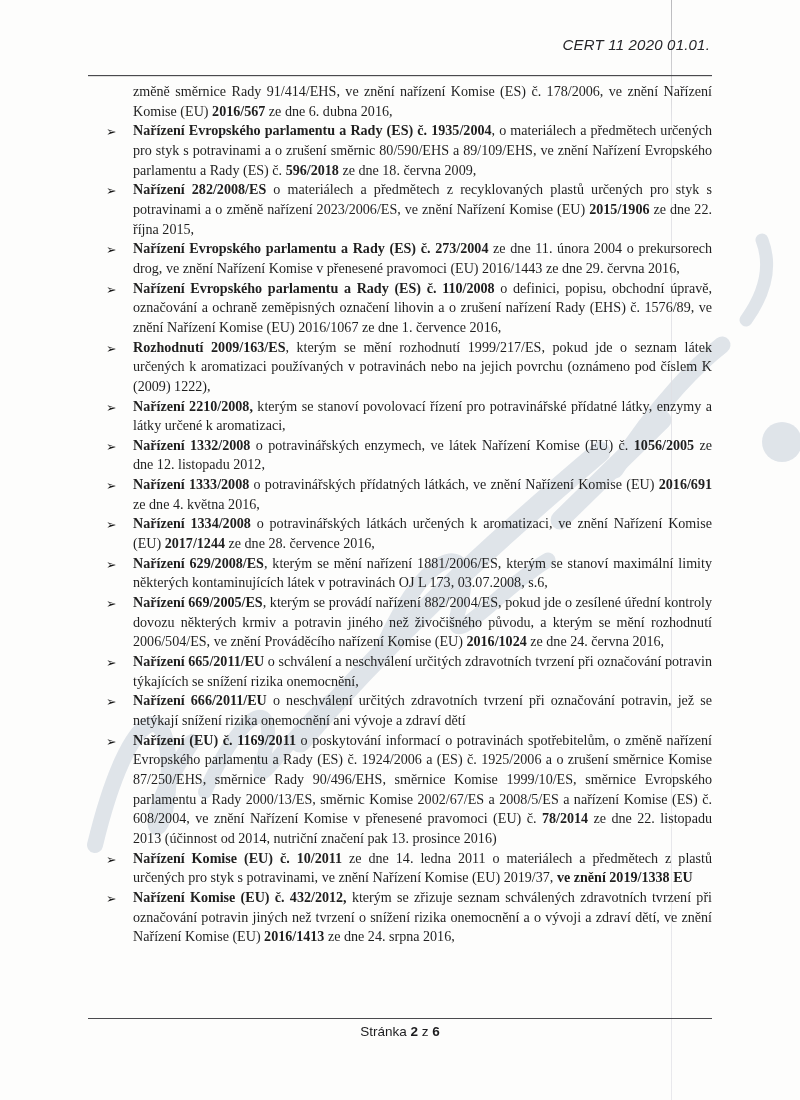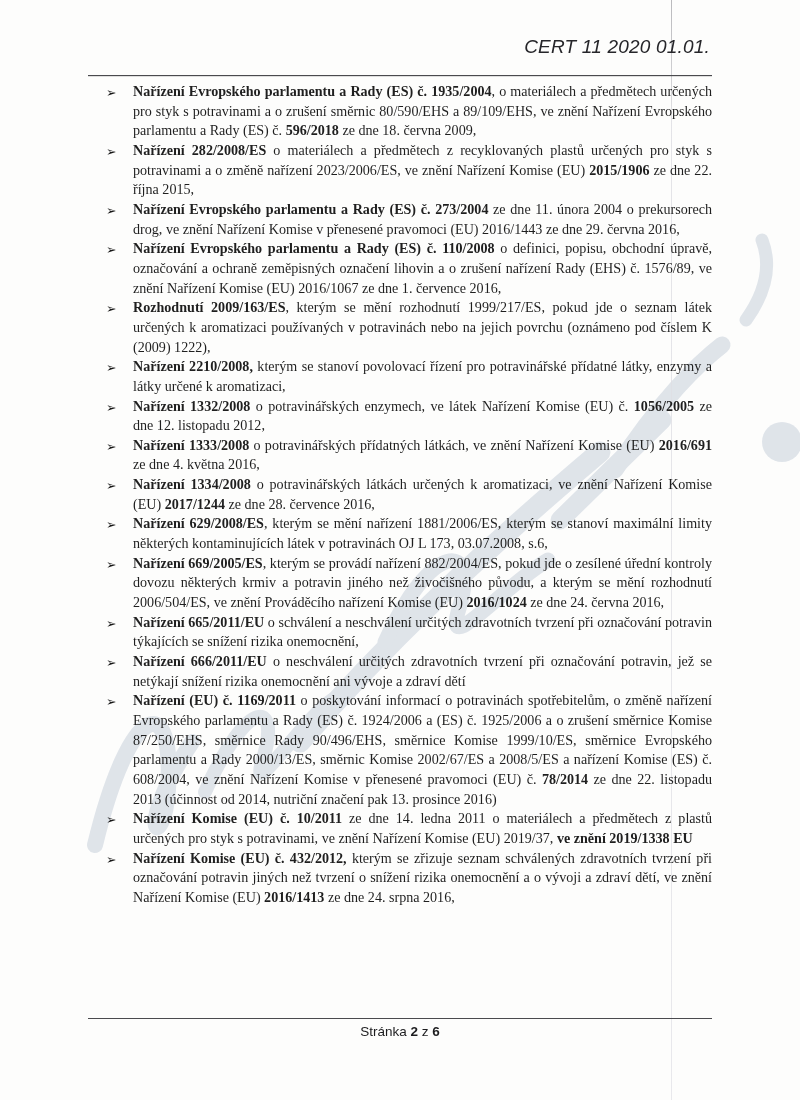--- a/index.html
+++ b/index.html
@@ -10,21 +10,21 @@
   
   .scan-line{
     position:absolute;left:671px;top:0;width:1px;height:1100px;
     background:linear-gradient(to bottom,#a9a9ad 0,#c6c6ca 80px,#dddde2 120px,#e3e3e8 100%);
     opacity:.8;
   }
   .watermark{position:absolute;left:0;top:0;pointer-events:none;}
   .doc-code{
     position:absolute;top:36px;right:90px;
     font-family:"Liberation Sans", sans-serif;font-style:italic;
-    font-size:19px;color:#26262a;letter-spacing:.2px;
+    font-size:15px;color:#26262a;letter-spacing:.2px;
   }
   .rule{position:absolute;left:88px;width:624px;height:1px;background:#4a4a4e;}
   .rule-top{top:75px;box-shadow:0 1px 0 rgba(0,0,0,.12);}
   .rule-bottom{top:1018px;}
   .content{
     position:absolute;left:133px;top:82px;width:579px;
     font-size:14.1px;line-height:19.65px;text-align:justify;
   }
   .intro{margin:0;}
   ul.reglist{list-style:none;margin:0;padding:0;}
@@ -54,20 +54,21 @@
     <circle cx="782" cy="442" r="20" fill="#ccd4de" stroke="none"></circle>
     <path d="M746,320 C766,292 772,266 762,240" stroke-width="13"></path>
   </svg>
 
   <div class="scan-line"></div>
 
   <div class="doc-code">CERT 11 2020 01.01.</div>
   <div class="rule rule-top"></div>
 
   <div class="content">
+    <p class="intro"><span>změně směrnice Rady 91/414/EHS, ve znění nařízení Komise (ES) č. 178/2006, ve znění Nařízení Komise (EU) </span><b>2016/567</b><span> ze dne 6. dubna 2016,</span></p>
     <ul class="reglist">
         <li><span class="bullet">➢</span><span><b>Nařízení Evropského parlamentu a Rady (ES) č. 1935/2004</b><span>, o materiálech a předmětech určených pro styk s potravinami a o zrušení směrnic 80/590/EHS a 89/109/EHS, ve znění Nařízení Evropského parlamentu a Rady (ES) č. </span><b>596/2018</b><span> ze dne 18. června 2009,</span></span></li>
         <li><span class="bullet">➢</span><span><b>Nařízení 282/2008/ES</b><span> o materiálech a předmětech z recyklovaných plastů určených pro styk s potravinami a o změně nařízení 2023/2006/ES, ve znění Nařízení Komise (EU) </span><b>2015/1906</b><span> ze dne 22. října 2015,</span></span></li>
         <li><span class="bullet">➢</span><span><b>Nařízení Evropského parlamentu a Rady (ES) č. 273/2004</b><span> ze dne 11. února 2004 o prekursorech drog, ve znění Nařízení Komise v přenesené pravomoci (EU) 2016/1443 ze dne 29. června 2016,</span></span></li>
         <li><span class="bullet">➢</span><span><b>Nařízení Evropského parlamentu a Rady (ES) č. 110/2008</b><span> o definici, popisu, obchodní úpravě, označování a ochraně zeměpisných označení lihovin a o zrušení nařízení Rady (EHS) č. 1576/89, ve znění Nařízení Komise (EU) 2016/1067 ze dne 1. července 2016,</span></span></li>
         <li><span class="bullet">➢</span><span><b>Rozhodnutí 2009/163/ES</b><span>, kterým se mění rozhodnutí 1999/217/ES, pokud jde o seznam látek určených k aromatizaci používaných v potravinách nebo na jejich povrchu (oznámeno pod číslem K (2009) 1222),</span></span></li>
         <li><span class="bullet">➢</span><span><b>Nařízení 2210/2008,</b><span> kterým se stanoví povolovací řízení pro potravinářské přídatné látky, enzymy a látky určené k aromatizaci,</span></span></li>
         <li><span class="bullet">➢</span><span><b>Nařízení 1332/2008</b><span> o potravinářských enzymech, ve látek Nařízení Komise (EU) č. </span><b>1056/2005</b><span> ze dne 12. listopadu 2012,</span></span></li>
         <li><span class="bullet">➢</span><span><b>Nařízení 1333/2008</b><span> o potravinářských přídatných látkách, ve znění Nařízení Komise (EU) </span><b>2016/691</b><span> ze dne 4. května 2016,</span></span></li>
         <li><span class="bullet">➢</span><span><b>Nařízení 1334/2008</b><span> o potravinářských látkách určených k aromatizaci, ve znění Nařízení Komise (EU) </span><b>2017/1244</b><span> ze dne 28. července 2016,</span></span></li>

